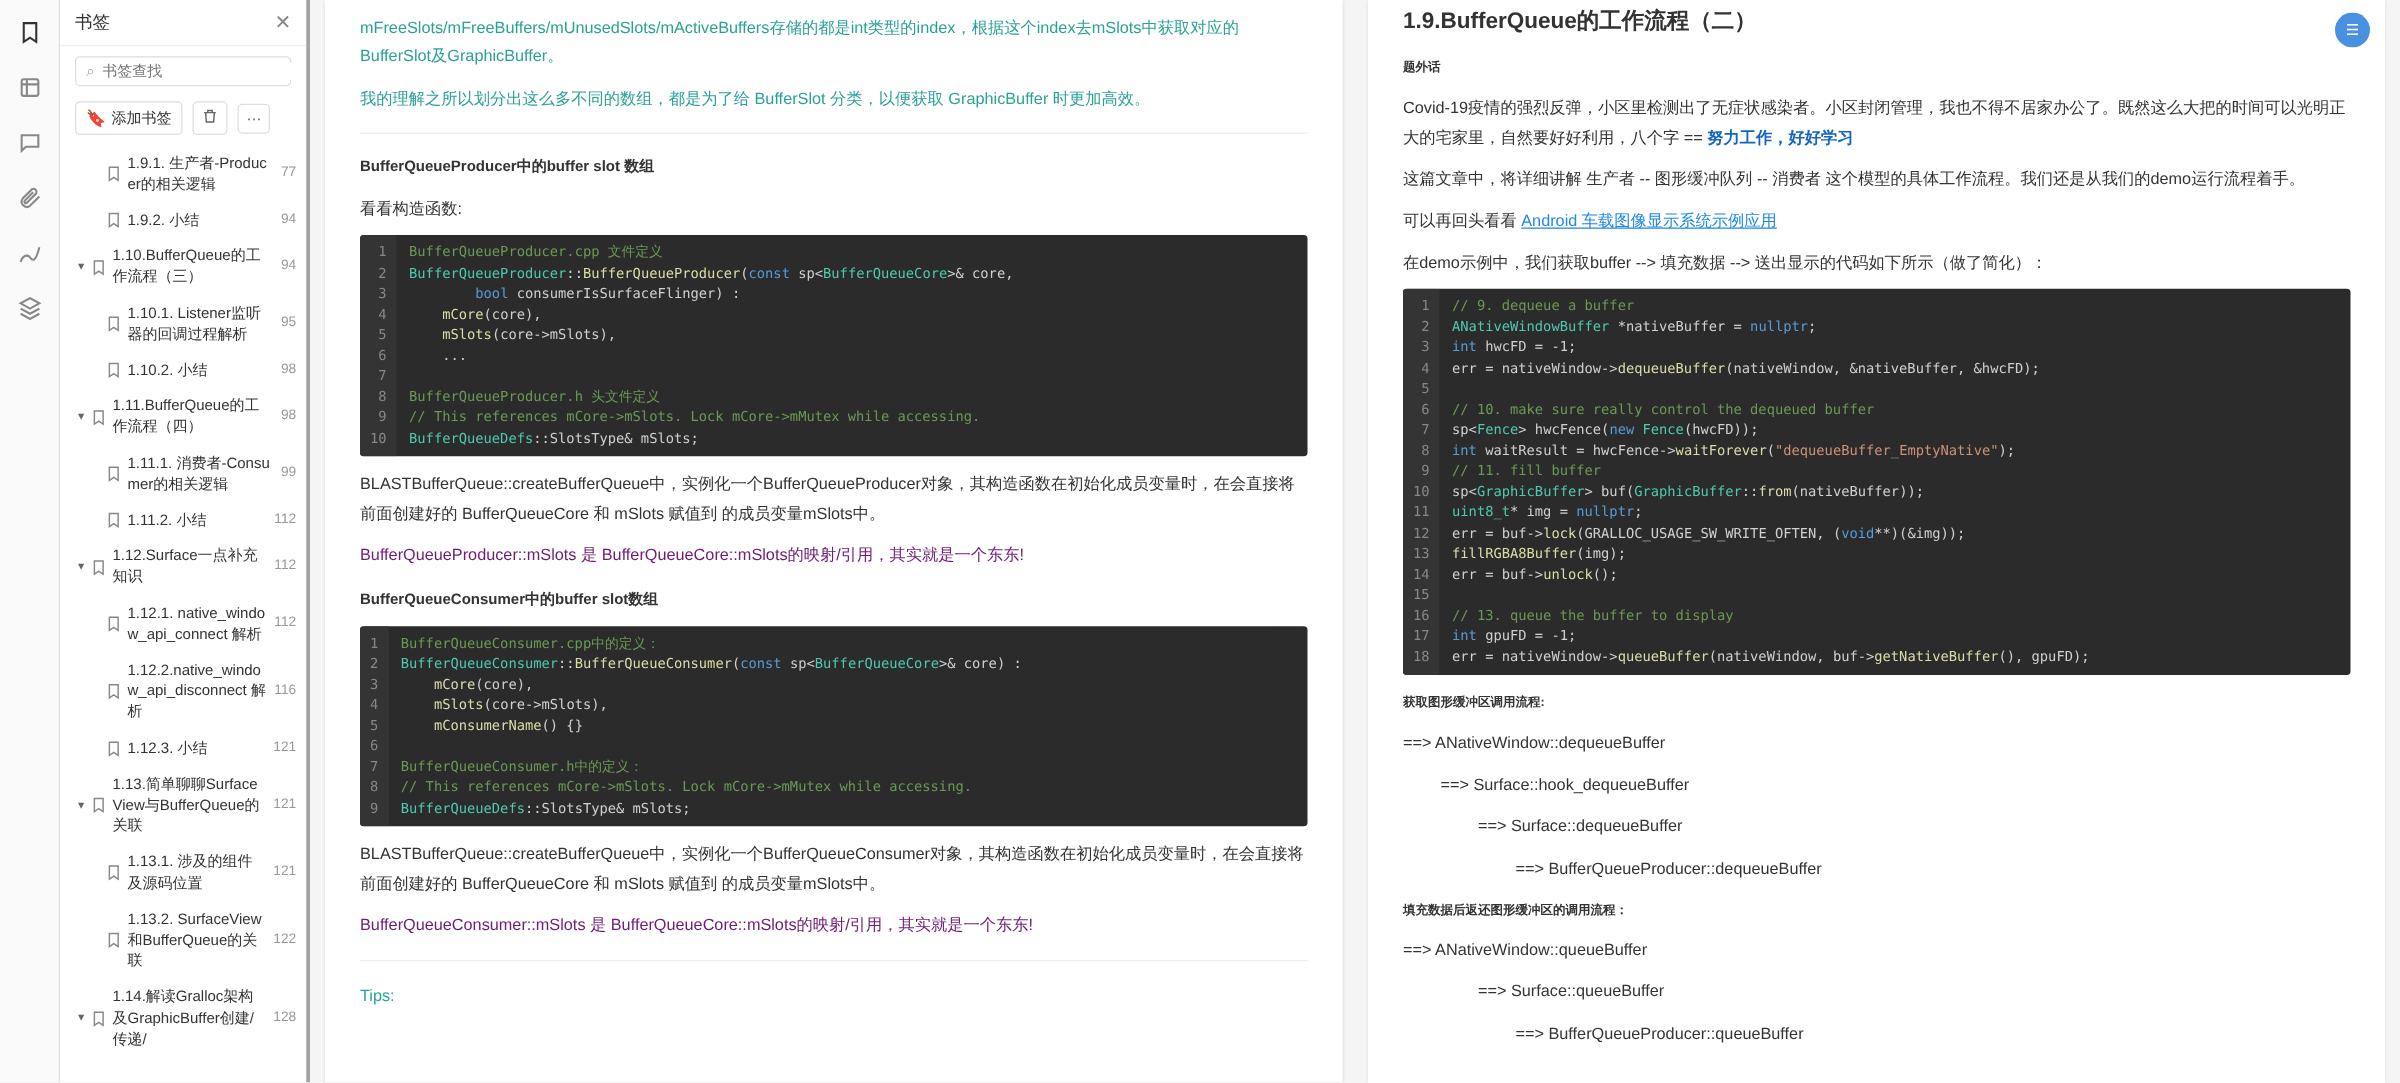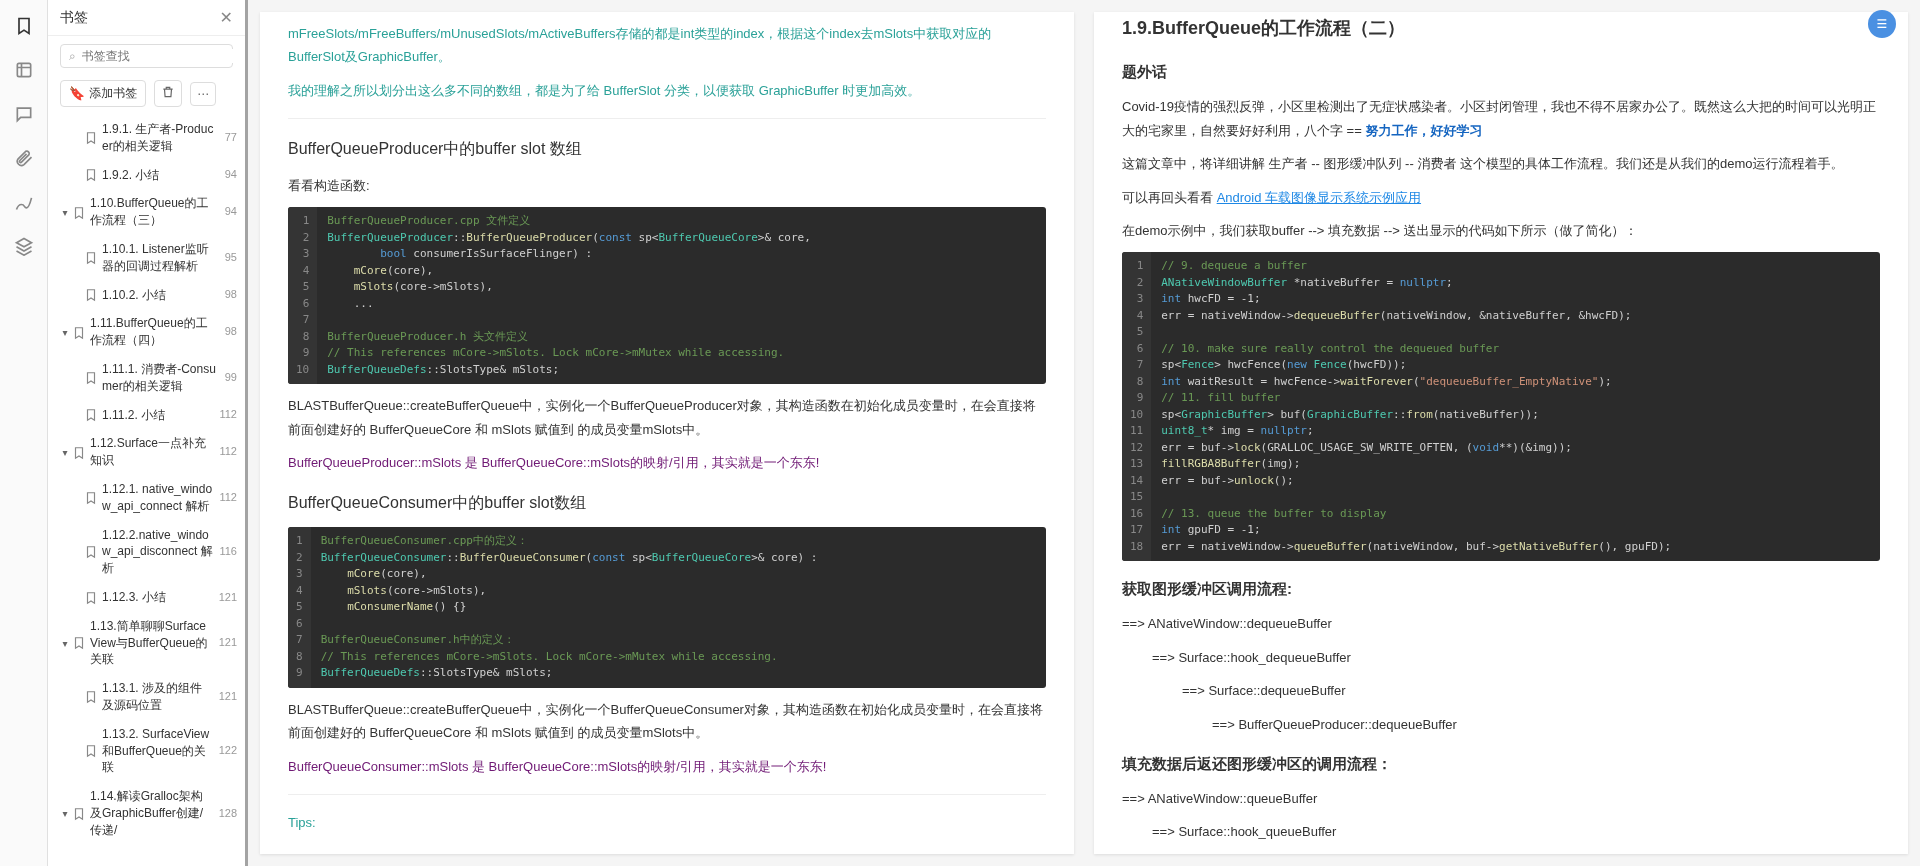--- a/index.html
+++ b/index.html
@@ -19,30 +19,30 @@
 .icon-btn { border: 1px solid #ddd; border-radius: 4px; padding: 4px 6px; cursor: pointer; color: #666; font-size: 12px; }
 .bm-list { flex: 1; overflow-y: auto; padding: 0 4px 12px; }
 .bm-item { display: flex; align-items: center; padding: 6px 4px 6px 8px; cursor: pointer; line-height: 1.4; }
 .bm-indent-1 { padding-left: 8px; }
 .bm-indent-2 { padding-left: 20px; }
 .tri { width: 10px; font-size: 10px; color: #666; flex-shrink: 0; margin-top: 2px; text-align: center; }
 .tri.none { visibility: hidden; }
 .bm-icon { width: 14px; height: 14px; flex-shrink: 0; margin: 1px 4px 0 2px; color: #888; }
 .bm-label { flex: 1; font-size: 12px; color: #333; word-break: break-all; }
 .bm-page { font-size: 11px; color: #999; margin-left: 6px; flex-shrink: 0; }
-.content { flex: 1; display: flex; gap: 20px; padding: 12px 12px; overflow: hidden; }
+.content { flex: 1; display: flex; gap: 20px; padding: 0 12px; overflow: hidden; }
 .page { flex: 1; background: #fff; box-shadow: 0 1px 3px rgba(0,0,0,0.1); padding: 0 28px 20px; overflow-y: auto; font-size: 13px; line-height: 1.8; }
 .fab { position: fixed; right: 24px; top: 10px; width: 28px; height: 28px; border-radius: 50%; background: #4a90e2; color: #fff; display: flex; align-items: center; justify-content: center; font-size: 12px; cursor: pointer; }
 .txt-teal { color: #2aa198; }
 .txt-red { color: #701a75; }
 .txt-blue { color: #1e88e5; }
 .txt-bold-blue { color: #1565c0; font-weight: 700; }
-.h-section { font-size: 16px; font-weight: 400; margin: 14px 0 10px; }
+.h-section { font-size: 12px; font-weight: 700; margin: 14px 0 10px; }
 .h-title { font-size: 18px; font-weight: 700; margin: 0 0 12px; }
-.h-sub { font-size: 15px; font-weight: 700; margin: 14px 0 8px; }
+.h-sub { font-size: 10px; font-weight: 700; margin: 14px 0 8px; }
 .para { margin: 10px 0; }
 .code-block { background: #2b2b2b; color: #d0d0d0; border-radius: 3px; font-family: "Consolas", monospace; font-size: 11px; display: flex; margin: 10px 0; overflow: hidden; }
 .gutter { background: #343434; color: #888; padding: 6px 8px; text-align: right; user-select: none; line-height: 1.5; }
 .code-lines { padding: 6px 10px; line-height: 1.5; flex: 1; white-space: pre; overflow-x: auto; }
 .code-lines .cm { color: #6a9955; }
 .code-lines .fn { color: #dcdcaa; }
 .code-lines .kw { color: #569cd6; }
 .code-lines .ty { color: #4ec9b0; }
 .code-lines .str { color: #ce9178; }
 hr.sep { border: none; border-top: 1px solid #eee; margin: 16px 0; }
@@ -344,19 +344,18 @@
 <span class="kw">int</span> gpuFD = -1;
 err = nativeWindow-&gt;<span class="fn">queueBuffer</span>(nativeWindow, buf-&gt;<span class="fn">getNativeBuffer</span>(), gpuFD);</div>
     </div>
     <div class="h-sub">获取图形缓冲区调用流程:</div>
     <p class="para">==&gt; ANativeWindow::dequeueBuffer</p>
     <p class="para indent1">==&gt; Surface::hook_dequeueBuffer</p>
     <p class="para indent2">==&gt; Surface::dequeueBuffer</p>
     <p class="para indent3">==&gt; BufferQueueProducer::dequeueBuffer</p>
     <div class="h-sub">填充数据后返还图形缓冲区的调用流程：</div>
     <p class="para">==&gt; ANativeWindow::queueBuffer</p>
-    <p class="para indent1">==&gt; Surface::hook_queueBuffer</p>
     <p class="para indent2">==&gt; Surface::queueBuffer</p>
     <p class="para indent3">==&gt; BufferQueueProducer::queueBuffer</p>
   </div>
 </div>
 
 <div class="fab">☰</div>
 
 </body></html>

